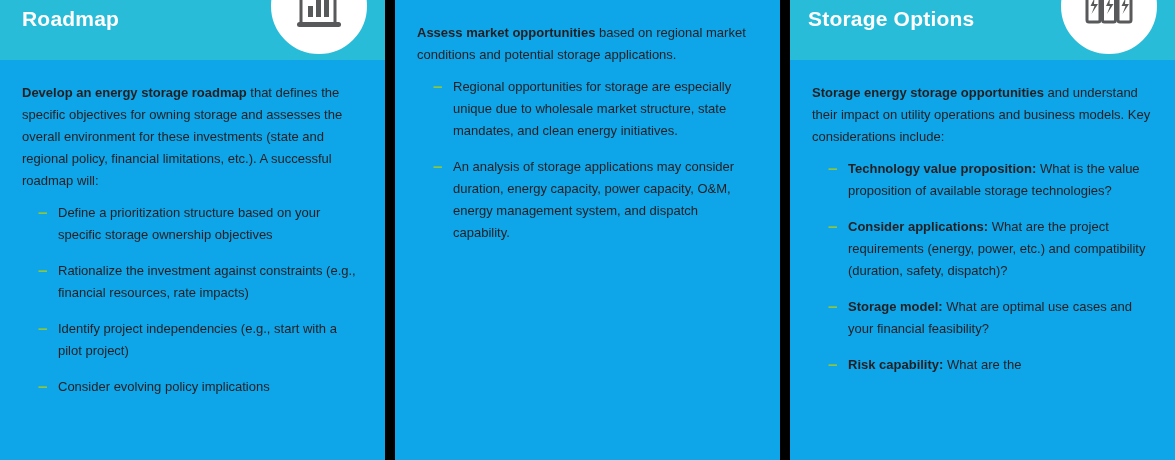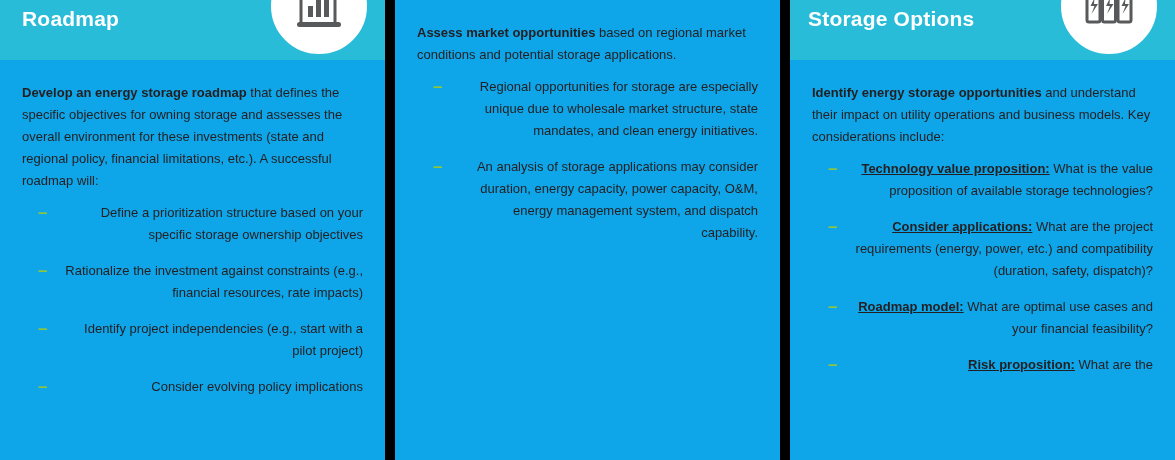--- a/index.html
+++ b/index.html
@@ -84,40 +84,38 @@
   .intro {
     margin: 0 0 4px 0;
   }
   .intro b {
     font-weight: bold;
   }
   ul.bullets {
     list-style: none;
     margin: 10px 0 0 0;
     padding: 0 0 0 16px;
-    text-align: right;
   }
   ul.bullets li {
     position: relative;
     padding-left: 20px;
     margin-bottom: 14px;
   }
   ul.bullets li::before {
     content: "–";
     position: absolute;
     left: 0;
     top: 0;
     color: #8cc63e;
     font-weight: bold;
     font-size: 17px;
     line-height: 22px;
   }
   .lead {
     font-weight: bold;
-    text-decoration: underline;
   }
   
   svg.icon { display: block; }
 </style>
 </head>
 <body>
 
 <div class="board">
 
   <div class="card">
@@ -174,24 +172,24 @@
             <path d="M31 22 l-4 8 h4 l-3 8 l6.5-10 h-4 z" fill="#58595b"></path>
             <rect x="39" y="16" width="13" height="30" rx="2" fill="none" stroke="#58595b" stroke-width="3"></rect>
             <rect x="42" y="13" width="7" height="4" fill="#58595b"></rect>
             <path d="M46.5 22 l-4 8 h4 l-3 8 l6.5-10 h-4 z" fill="#58595b"></path>
           </svg>
         </div>
       </div>
     </div>
     <div class="card-body">
       <p class="intro">
-        <b>Identify energy storage opportunities</b><span> and understand their impact on utility operations and business models. Key considerations include:</span>
+        <b>Storage energy storage opportunities</b><span> and understand their impact on utility operations and business models. Key considerations include:</span>
       </p>
       <ul class="bullets">
         <li><b class="lead">Technology value proposition:</b><span> What is the value proposition of available storage technologies?</span></li>
         <li><b class="lead">Consider applications:</b><span> What are the project requirements (energy, power, etc.) and compatibility (duration, safety, dispatch)?</span></li>
-        <li><b class="lead">Roadmap model:</b><span> What are optimal use cases and your financial feasibility?</span></li>
-        <li><b class="lead">Risk proposition:</b><span> What are the</span></li>
+        <li><b class="lead">Storage model:</b><span> What are optimal use cases and your financial feasibility?</span></li>
+        <li><b class="lead">Risk capability:</b><span> What are the</span></li>
       </ul>
     </div>
   </div>
 
 </div>
 
 </body></html>

